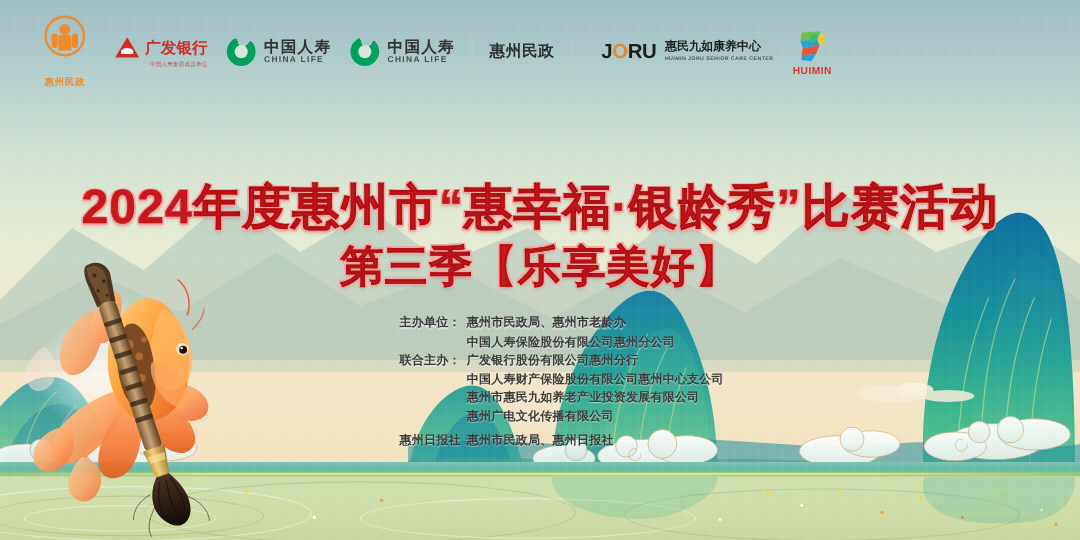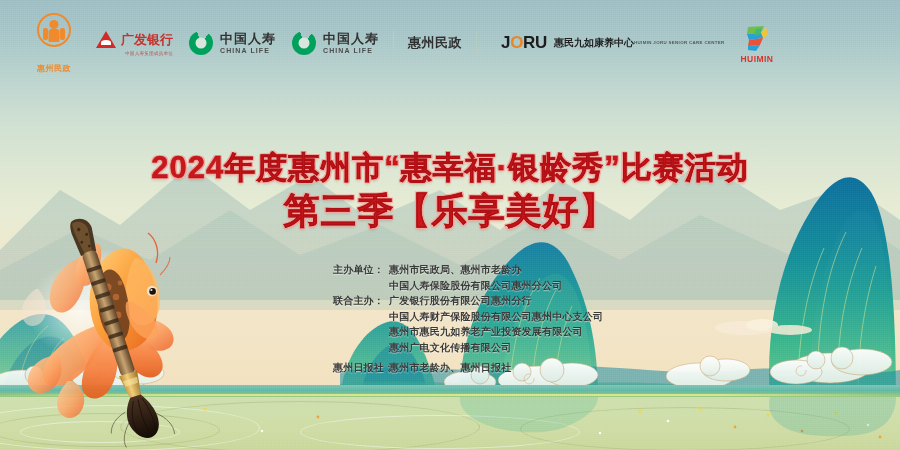--- a/index.html
+++ b/index.html
@@ -124,21 +124,21 @@
   .cl-txt{display:flex;flex-direction:column;line-height:1;}
   .cl-cn{font-size:13px;font-weight:700;color:#333;letter-spacing:1px;}
   .cl-en{font-size:7px;font-weight:700;color:#4c4c4c;letter-spacing:1.1px;margin-top:2px;}
   .cl-div{width:1px;height:24px;background:#b9ccc1;margin:0 7px;}
   .cl-cai{font-size:13px;font-weight:700;color:#2f2f2f;letter-spacing:.5px;}
 
   
   .lg-joru{display:flex;align-items:center;gap:7px;margin-left:17px;}
   .joru-word{font-size:17px;font-weight:800;color:#1d1d1d;letter-spacing:-.3px;font-family:"Liberation Sans",sans-serif;}
   .joru-word .o{color:#e8872a;}
-  .joru-txt{display:flex;flex-direction:row;line-height:1;}
+  .joru-txt{display:flex;flex-direction:column;line-height:1;}
   .joru-cn{font-size:10px;font-weight:700;color:#1f1f1f;letter-spacing:0px;}
   .joru-en{font-size:4.4px;font-weight:700;color:#555;letter-spacing:.35px;margin-top:2.5px;}
 
   
   .lg-tv{display:flex;flex-direction:column;align-items:center;margin-left:16px;}
   .tv-mark{width:30px;height:30px;position:relative;}
   .tv-txt{font-size:8.5px;font-weight:800;color:#d8342c;letter-spacing:.4px;margin-top:1px;}
 
   
   .title-wrap{
@@ -149,21 +149,21 @@
     font-weight:900;
     color:#c8181c;
     letter-spacing:1px;
     line-height:1.28;
     text-shadow:
       -1.4px -1.4px 0 #f2a8a0, 1.4px -1.4px 0 #f2a8a0,
       -1.4px  1.4px 0 #f2a8a0, 1.4px  1.4px 0 #f2a8a0,
       0 2px 3px rgba(120,30,20,.22);
     -webkit-text-stroke:.4px #b00f13;
   }
-  .title-line.l1{font-size:31px;}
+  .title-line.l1{font-size:40px;}
   .title-line.l2{font-size:36px;}
 
   
   .orgblock{
     position:absolute;left:333px;top:262px;z-index:18;
     font-size:10px;line-height:15.6px;color:#3a3a3a;font-weight:700;
     letter-spacing:.2px;
     text-shadow:0 1px 1px rgba(255,255,255,.55);
   }
   .orgrow{display:flex;}
@@ -542,17 +542,17 @@
     <div class="orgrow cont">
       <span class="orglab">联合主办：</span>
       <span class="orgval">惠州市惠民九如养老产业投资发展有限公司</span>
     </div>
     <div class="orgrow cont">
       <span class="orglab">联合主办：</span>
       <span class="orgval">惠州广电文化传播有限公司</span>
     </div>
     <div class="orgrow" style="margin-top:4px;">
       <span class="orglab">惠州日报社：</span>
-      <span class="orgval">惠州市老龄办、惠州日报社</span>
+      <span class="orgval">惠州市民政局、惠州日报社</span>
     </div>
   </div>
 
 </div>
 
 </body></html>

